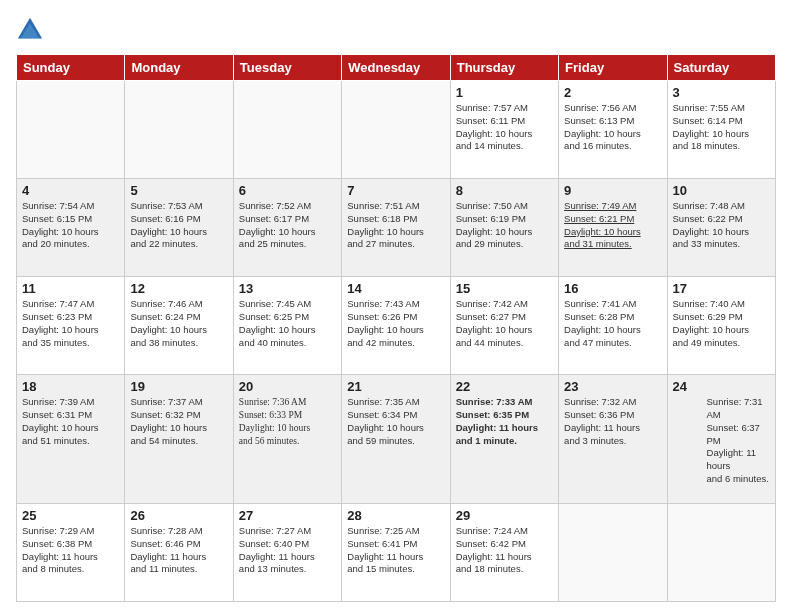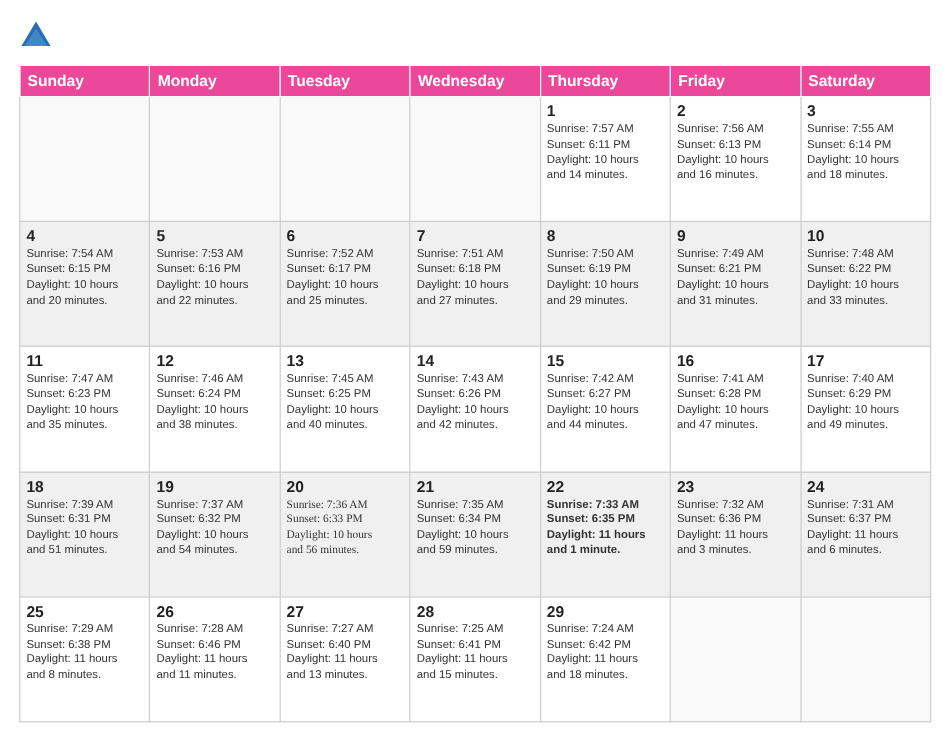--- a/index.html
+++ b/index.html
@@ -59,21 +59,21 @@
       font-size: 14px;
       color: #555;
     }
     .calendar {
       flex: 1;
       border-collapse: collapse;
       width: 100%;
       table-layout: fixed;
     }
     .calendar th {
-      background: #ec4899;
+      background: #b91c1c;
       color: #fff;
       text-align: left;
       padding: 5px 6px;
       font-size: 13px;
       border: 1px solid #fff;
     }
     .calendar td {
       border: 1px solid #ccc;
       vertical-align: top;
       padding: 4px 5px;
@@ -193,21 +193,21 @@
           </td>
           <td>
             <span class="day-num">8</span>
             <div class="day-info" style="white-space: pre-line;">Sunrise: 7:50 AM
 Sunset: 6:19 PM
 Daylight: 10 hours
 and 29 minutes.</div>
           </td>
           <td>
             <span class="day-num">9</span>
-            <div class="day-info" style="white-space: pre-line;">Sunrise: 7:49 AM
+            <div class="day-info" style="white-space: pre-line; text-decoration: underline;">Sunrise: 7:49 AM
 Sunset: 6:21 PM
 Daylight: 10 hours
 and 31 minutes.</div>
           </td>
           <td>
             <span class="day-num">10</span>
             <div class="day-info" style="white-space: pre-line;">Sunrise: 7:48 AM
 Sunset: 6:22 PM
 Daylight: 10 hours
 and 33 minutes.</div>
@@ -302,21 +302,21 @@
           </td>
           <td>
             <span class="day-num">23</span>
             <div class="day-info" style="white-space: pre-line;">Sunrise: 7:32 AM
 Sunset: 6:36 PM
 Daylight: 11 hours
 and 3 minutes.</div>
           </td>
           <td>
             <span class="day-num">24</span>
-            <div class="day-info" style="white-space: pre-line;">Sunrise: 7:31 AM
+            <div class="day-info" style="white-space: pre-line; margin-left: 34px;">Sunrise: 7:31 AM
 Sunset: 6:37 PM
 Daylight: 11 hours
 and 6 minutes.</div>
           </td>
         </tr>
         <tr>
           <td>
             <span class="day-num">25</span>
             <div class="day-info" style="white-space: pre-line;">Sunrise: 7:29 AM
 Sunset: 6:38 PM

